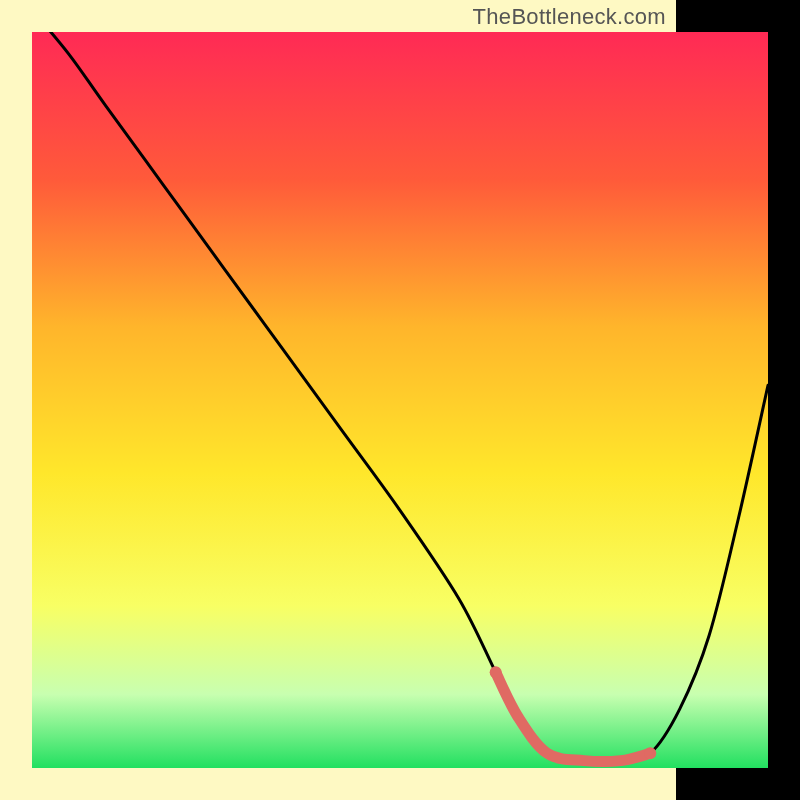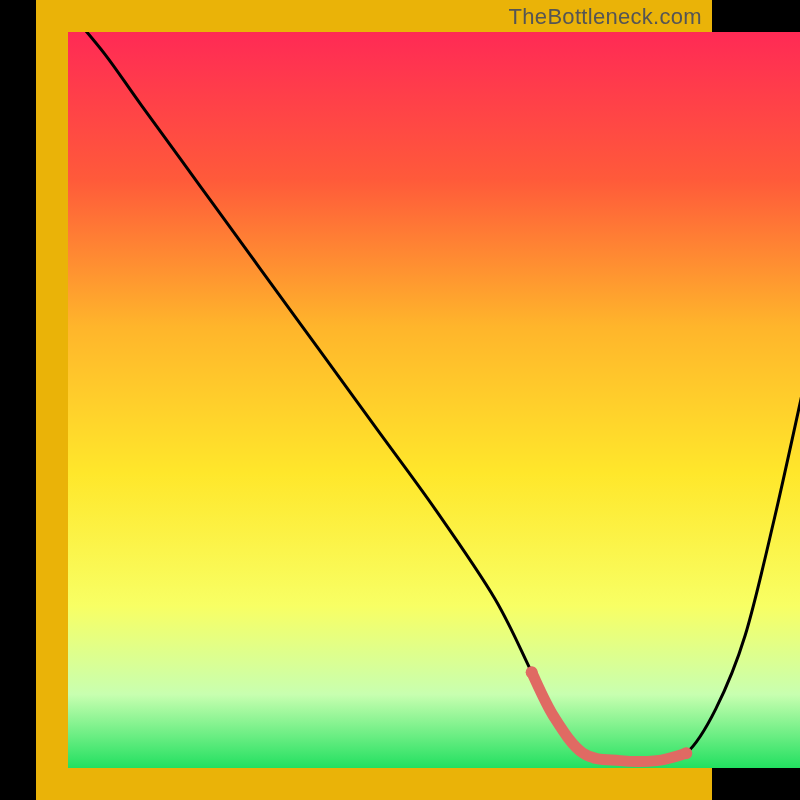--- a/index.html
+++ b/index.html
@@ -8,22 +8,21 @@
     width: 800px;
     height: 800px;
     background: #000;
     overflow: hidden;
     font-family: Arial, Helvetica, sans-serif;
   }
   .outer {
     position: relative;
     width: 676px;
     height: 800px;
-    background: #eab308;
-    margin-left: 36px;
+    background: #fef9c3;
   }
   .watermark {
     position: absolute;
     top: 4px;
     right: 10px;
     color: #555;
     font-size: 22px;
     font-weight: 500;
     letter-spacing: 0.3px;
   }

